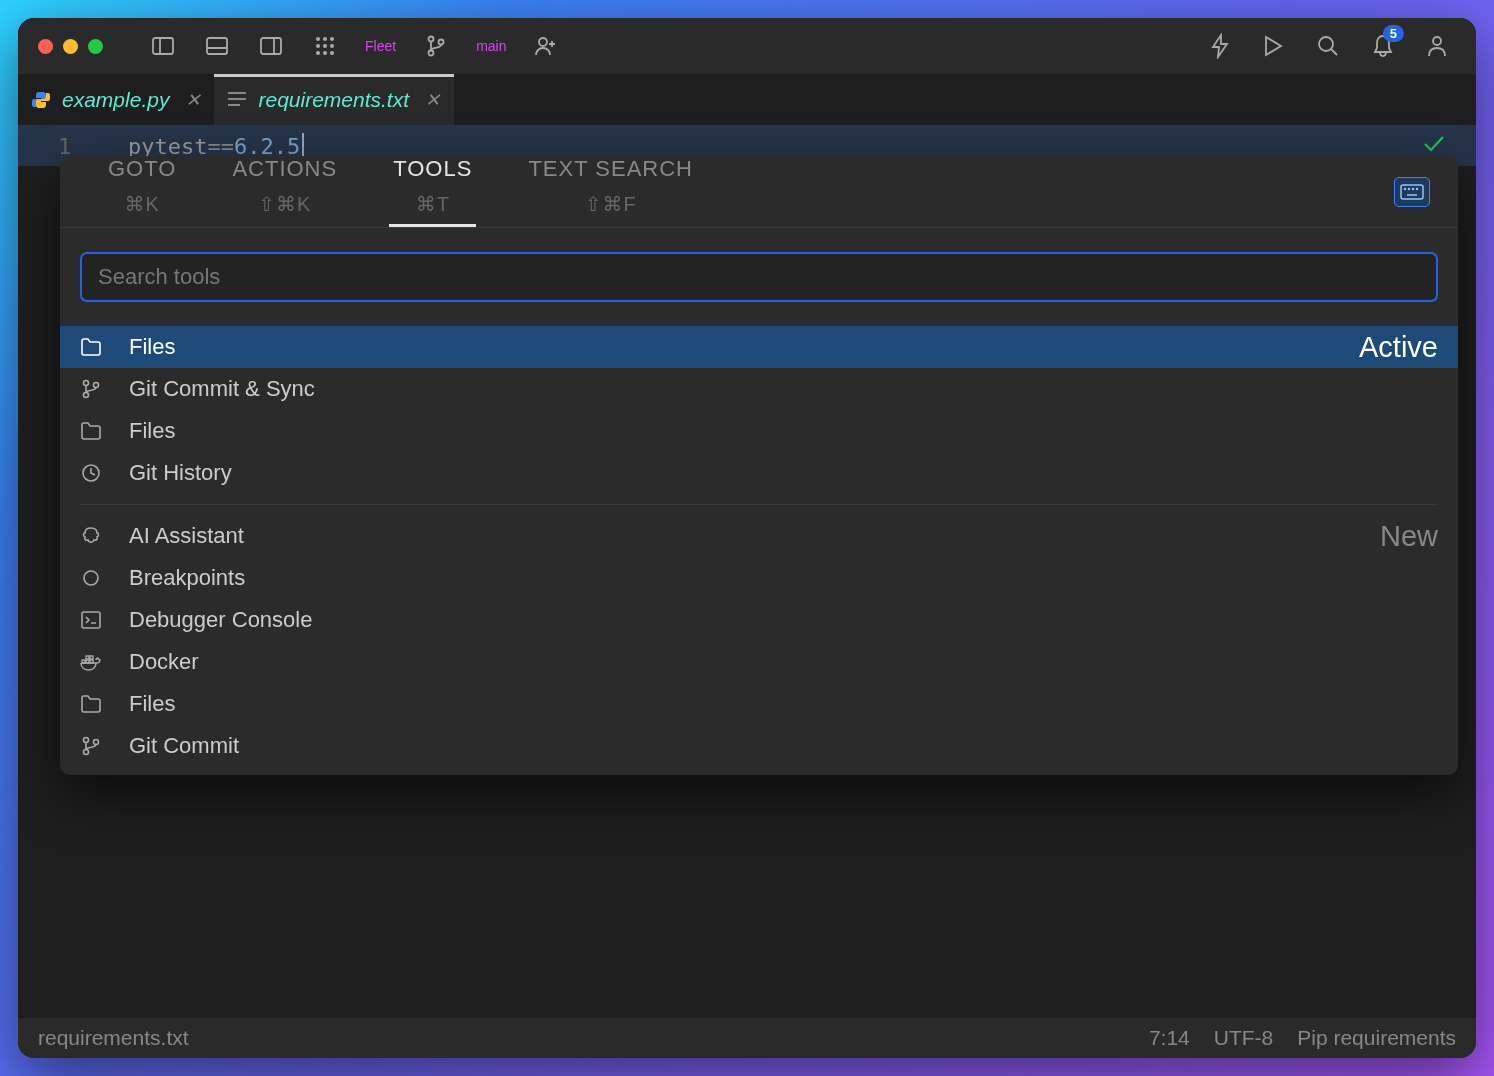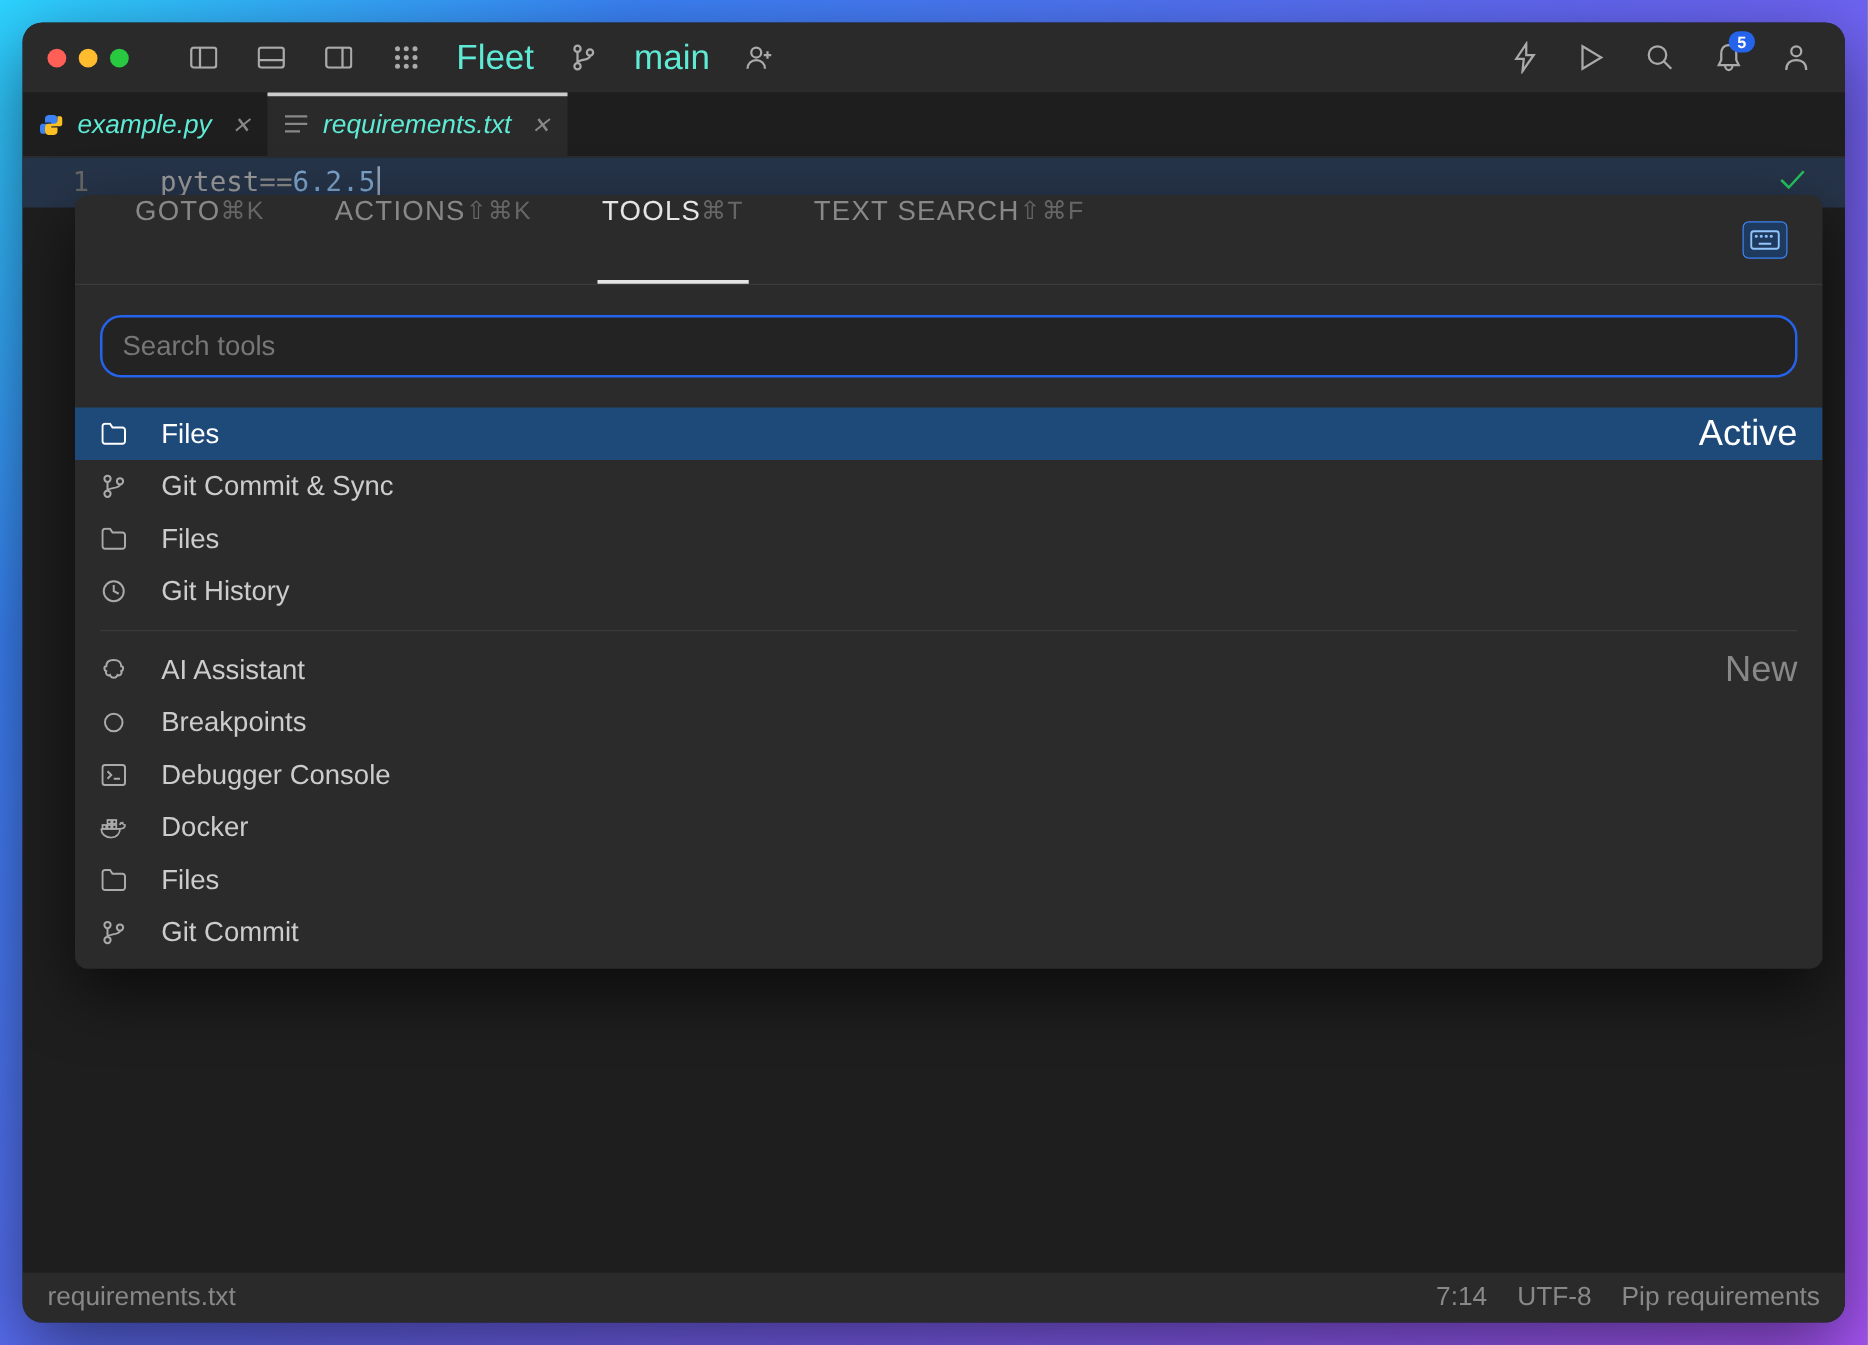--- a/index.html
+++ b/index.html
@@ -33,21 +33,21 @@
 .traffic-light { width: 15px; height: 15px; border-radius: 50%; }
 .tl-red { background: #ff5f57; }
 .tl-yellow { background: #febc2e; }
 .tl-green { background: #28c840; }
 .tb-icon {
   width: 24px; height: 24px;
   display: flex; align-items: center; justify-content: center;
   color: #aaa;
   margin: 0 10px;
 }
-.tb-text { color: #5eead4; font-size: 28px; margin: 0 8px; }
+.tb-text { color: #d946ef; font-size: 14px; margin: 0 8px; }
 .tb-spacer { flex: 1; }
 .tb-right { display: flex; align-items: center; gap: 32px; margin-right: 8px; }
 .tb-right-icon { color: #aaa; position: relative; }
 .badge {
   position: absolute;
   top: -8px; right: -10px;
   background: #2563eb;
   color: white;
   font-size: 13px;
   font-weight: 600;
@@ -129,24 +129,27 @@
   display: flex;
   align-items: center;
   padding: 0 20px;
   border-bottom: 1px solid #3a3a3a;
   height: 72px;
 }
 .ptab {
   padding: 0 28px;
   height: 100%;
   display: flex;
+  align-items: center;
+  gap: 10px;
   color: #888;
   font-size: 22px;
   letter-spacing: 1px;
   position: relative;
+  flex-direction: column;
 }
 .ptab-label { font-weight: 500; }
 .ptab-shortcut { color: #666; font-size: 20px; }
 .ptab.active .ptab-label { color: #e5e5e5; }
 .ptab.active::after {
   content: '';
   position: absolute;
   bottom: 0; left: 24px; right: 24px;
   height: 3px;
   background: #e5e5e5;
@@ -160,21 +163,21 @@
   display: flex; align-items: center; justify-content: center;
   color: #93c5fd;
   margin-right: 8px;
 }
 .search-wrap { padding: 24px 20px; }
 .search-input {
   width: 100%;
   height: 50px;
   background: #232323;
   border: 2px solid #2563eb;
-  border-radius: 17px;
+  border-radius: 7px;
   padding: 0 16px;
   color: #ddd;
   font-size: 22px;
   outline: none;
 }
 .search-input::placeholder { color: #777; }
 .tools-list { padding-bottom: 8px; }
 .tool-item {
   display: flex;
   align-items: center;

